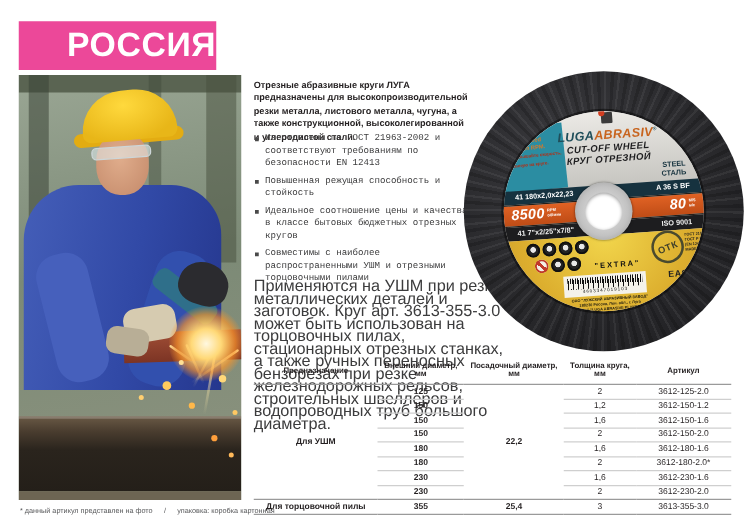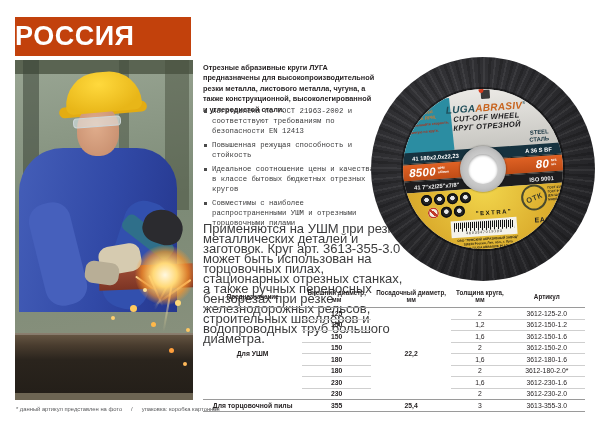--- a/index.html
+++ b/index.html
@@ -1,20 +1,20 @@
 <!DOCTYPE html>
 <html><head>
 <meta charset="utf-8">
 <style>
   * { margin:0; padding:0; box-sizing:border-box; }
   html,body { width:600px; height:424px; background:#fff; font-family:"Liberation Sans",sans-serif; }
   .page { position:relative; width:600px; height:424px; background:#fff; overflow:hidden; }
 
   
-  .russia-box { position:absolute; left:15px; top:17px; width:176px; height:39px; background:#c2410c; display:flex; align-items:center; justify-content:flex-start; }
+  .russia-box { position:absolute; left:15px; top:17px; width:158px; height:39px; background:#ec4899; display:flex; align-items:center; justify-content:flex-end; }
   .russia-box span { color:#fff; font-weight:bold; font-size:27px; letter-spacing:.5px; }
   .title-bar { position:absolute; left:195px; top:17px; width:390px; height:39px; background:#f5d70a; display:flex; align-items:center; padding-left:13px; }
   .title-bar span { font-size:11.5px; font-weight:bold; color:#231f20; letter-spacing:.2px; }
 
   
   .photo { position:absolute; left:15px; top:60px; width:178px; height:340px; overflow:hidden; background:linear-gradient(170deg,#9aa694 0%,#7c8a76 45%,#8d937f 100%); }
   .ph-girder { position:absolute; left:0; top:0; width:100%; height:14px; background:#5a6452; }
   .ph-col1 { position:absolute; left:8px; top:0; width:16px; height:130px; background:rgba(58,68,54,.55); }
   .ph-col2 { position:absolute; left:104px; top:0; width:10px; height:95px; background:rgba(64,74,58,.45); }
   .ph-col3 { position:absolute; left:150px; top:0; width:24px; height:150px; background:rgba(70,78,60,.5); }

